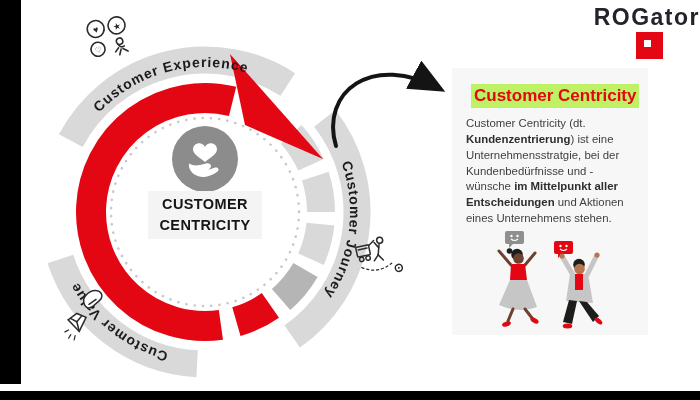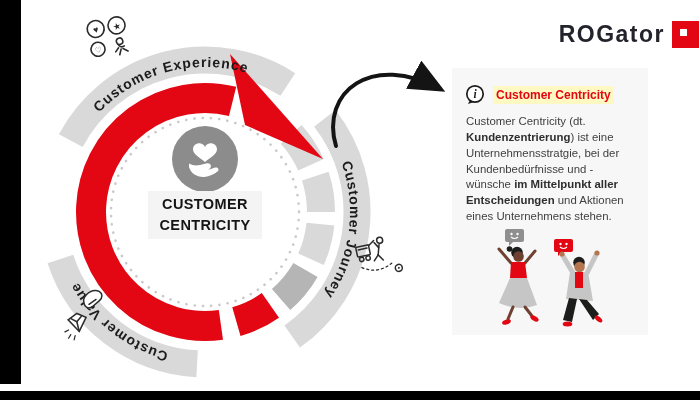--- a/index.html
+++ b/index.html
@@ -2,32 +2,32 @@
 <html><head>
 <meta charset="utf-8">
 <style>
   html,body{margin:0;padding:0;background:#fff;}
   .stage{position:relative;width:700px;height:400px;background:#ffffff;overflow:hidden;
          font-family:"Liberation Sans",sans-serif;}
   .left-bar{position:absolute;left:0;top:0;width:21px;height:384px;background:#000;}
   .bottom-bar{position:absolute;left:0;top:391px;width:700px;height:9px;background:#000;}
 
   
-  .logo{position:absolute;top:20px;right:0;display:flex;align-items:center;}
+  .logo{position:absolute;top:3px;right:0;display:flex;align-items:center;flex-direction:column;}
   .logo-text{font-weight:bold;font-size:23px;letter-spacing:1.5px;color:#23232b;line-height:29px;}
   .logo-square{position:relative;width:27px;height:27px;background:#e30613;margin-left:7px;margin-right:1px;}
   .logo-square .dot{position:absolute;left:8px;top:8px;width:7px;height:7px;background:#fff;}
 
   
   .diagram{position:absolute;left:0;top:0;}
 
   
   .infobox{position:absolute;left:452px;top:68px;width:196px;height:267px;background:#f7f7f7;box-sizing:border-box;}
   .infobox-head{display:flex;align-items:center;gap:7px;margin:16px 14px 0 12px;}
-  .infobox-title{color:#e30613;font-weight:bold;font-size:12px;background:#fef9c3;padding:2px 3px;white-space:nowrap;}
+  .infobox-title{color:#e30613;font-weight:bold;font-size:17px;background:#bef264;padding:2px 3px;white-space:nowrap;}
   .infobox-body{margin:8px 14px 0 14px;font-size:11.4px;line-height:1.39;color:#3f3f3f;}
   .infobox-body b{color:#2e2e2e;}
   .people{display:block;margin:4px auto 0 auto;}
 </style>
 </head>
 <body>
 
 <div class="stage">
 
   <div class="left-bar"></div>

